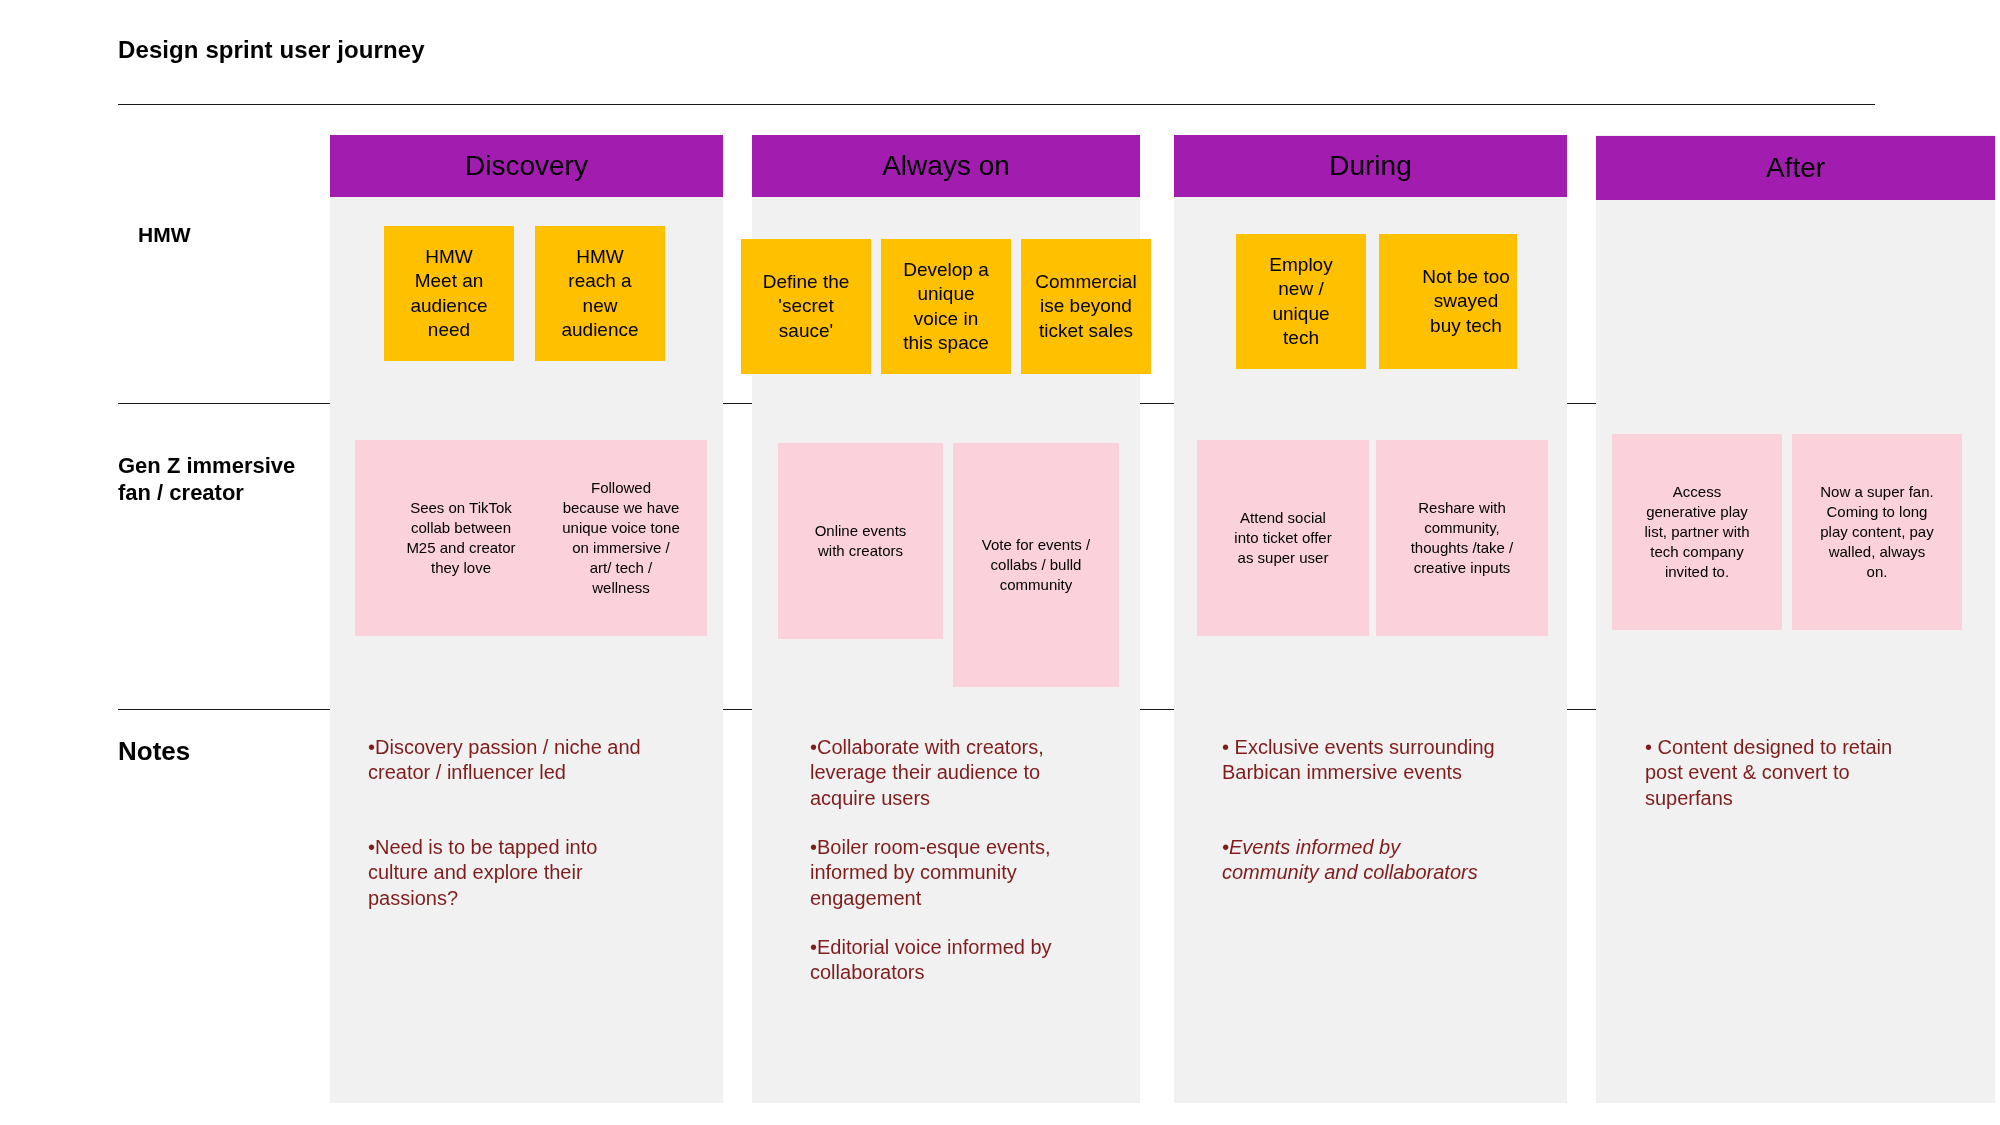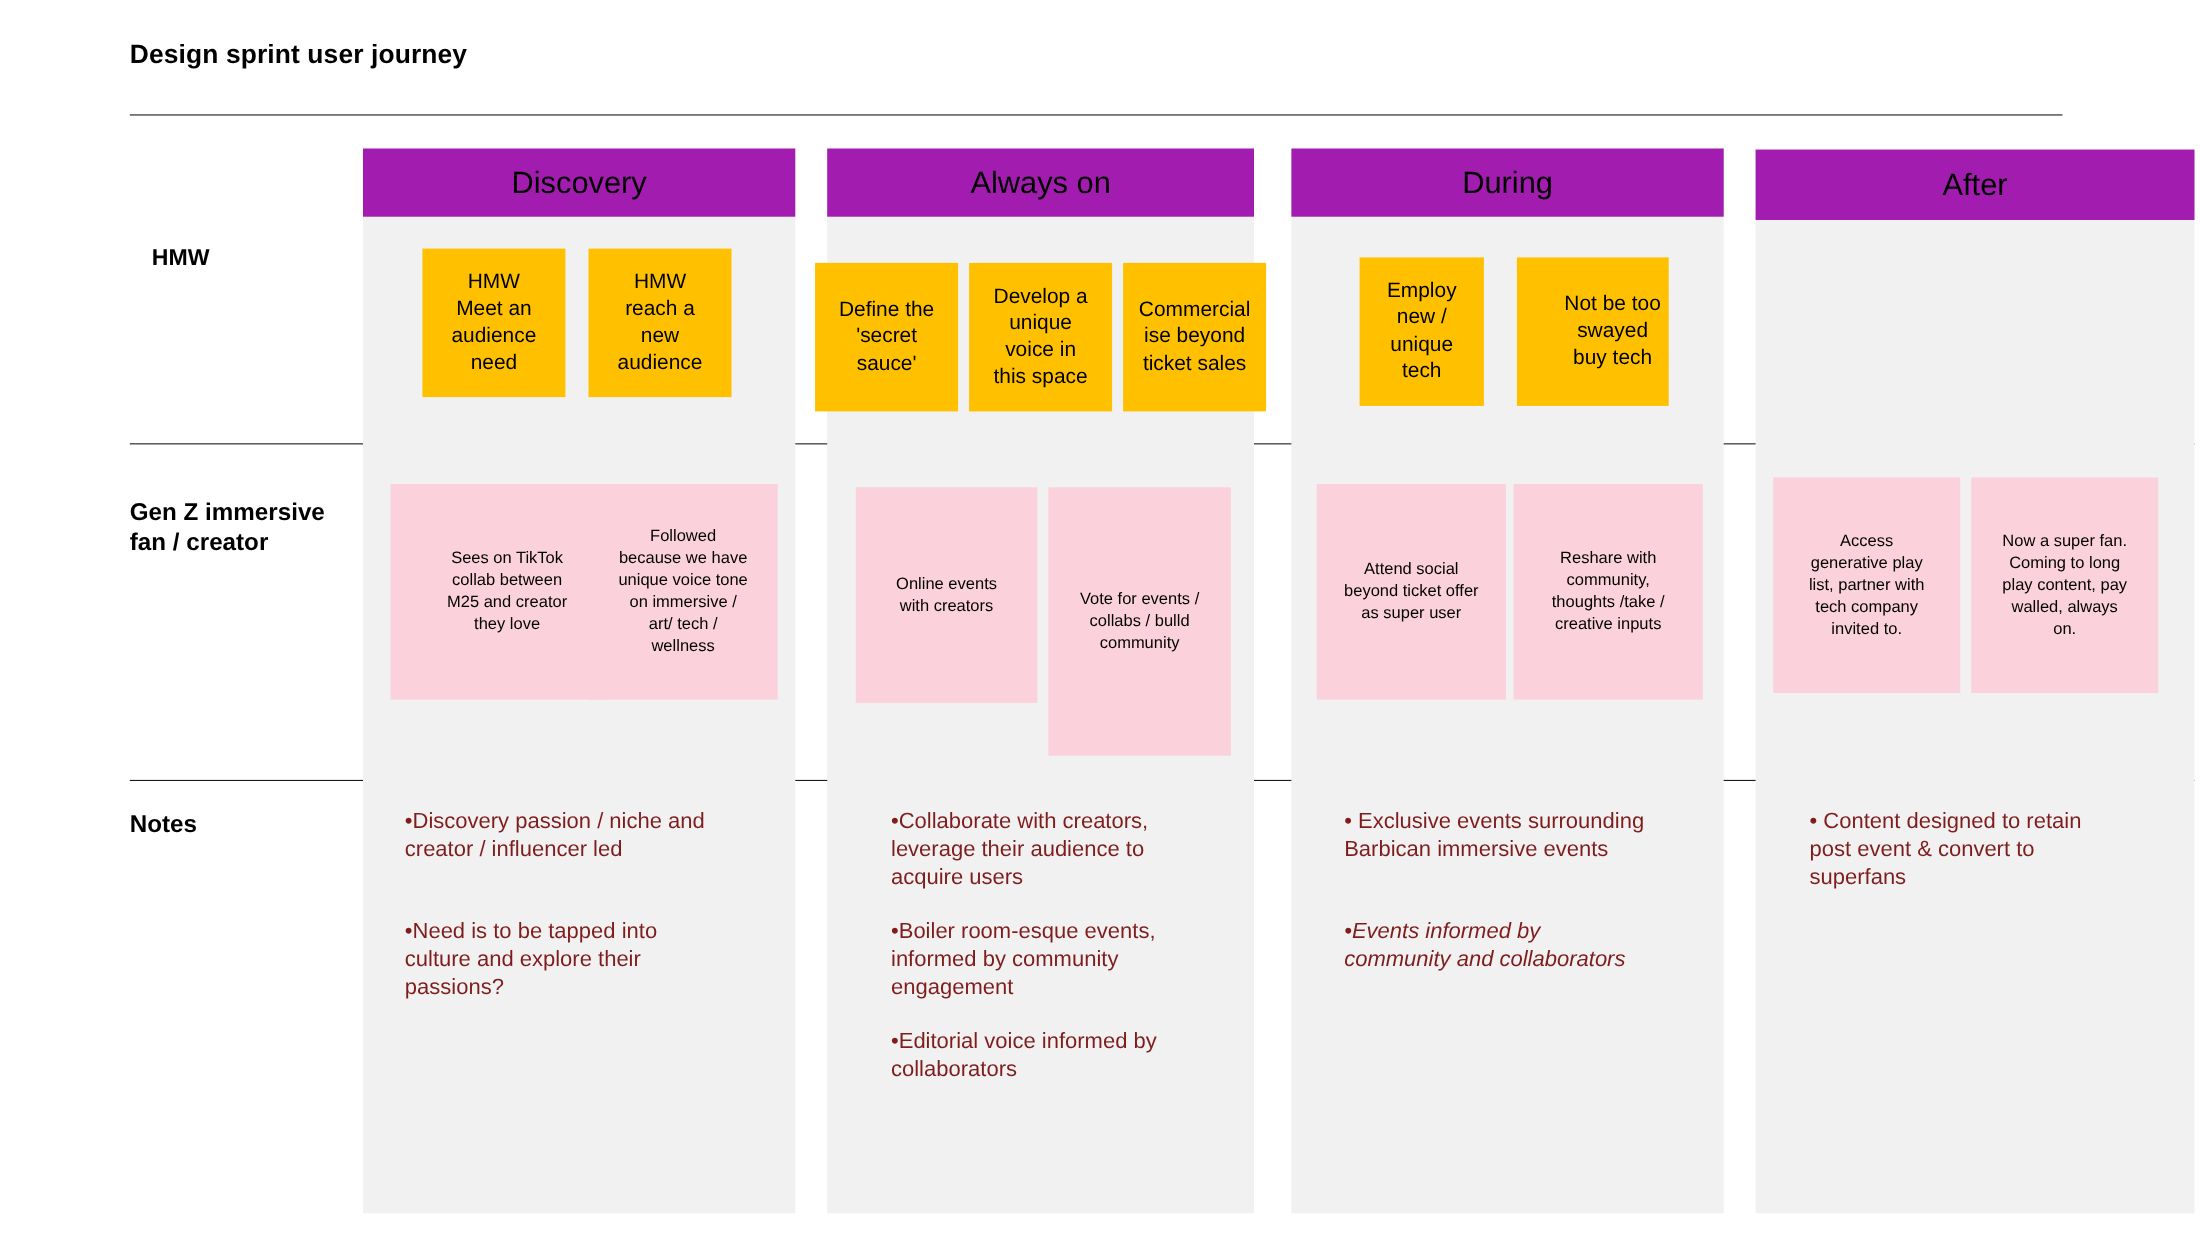--- a/index.html
+++ b/index.html
@@ -39,21 +39,21 @@
 
   
   .row-label {
     position: absolute;
     font-weight: bold;
     color: #000;
     line-height: 1.24;
   }
   .row-label-hmw   { left: 138px; top: 222px; font-size: 21px; }
   .row-label-genz  { left: 118px; top: 452px; font-size: 22px; width: 200px; }
-  .row-label-notes { left: 118px; top: 735px; font-size: 22px; }
+  .row-label-notes { left: 118px; top: 735px; font-size: 26px; }
 
   
   .col-panel {
     position: absolute;
     background: #f1f1f1;
   }
 
   
   .col-header {
     position: absolute;
@@ -146,21 +146,21 @@
 'secret
 sauce'</div>
 <div class="note note-hmw" style="left:881px; top:239px; width:130px; height:135px;">Develop a
 unique
 voice in
 this space</div>
 <div class="note note-hmw" style="left:1021px; top:239px; width:130px; height:135px;">Commercial
 ise beyond
 ticket sales</div>
 
-<div class="note note-hmw" style="left:1236px; top:234px; width:113px; height:135px;">Employ
+<div class="note note-hmw" style="left:1236px; top:234px; width:130px; height:135px;">Employ
 new /
 unique
 tech</div>
 <div class="note note-hmw" style="left:1379px; top:234px; width:138px; height:135px;padding-left:40px;">Not be too
 swayed
 buy tech</div>
 
 <div class="note note-genz" style="left:355px; top:440px; width:199px; height:196px;padding-left:19px;">Sees on TikTok
 collab between
 M25 and creator
@@ -172,21 +172,21 @@
 art/ tech /
 wellness</div>
 
 <div class="note note-genz" style="left:778px; top:443px; width:165px; height:196px;">Online events
 with creators</div>
 <div class="note note-genz" style="left:953px; top:443px; width:166px; height:244px;">Vote for events /
 collabs / bulld
 community</div>
 
 <div class="note note-genz" style="left:1197px; top:440px; width:172px; height:196px;">Attend social
-beyond ticket offer
+into ticket offer
 as super user</div>
 <div class="note note-genz" style="left:1376px; top:440px; width:172px; height:196px;">Reshare with
 community,
 thoughts /take /
 creative inputs</div>
 
 <div class="note note-genz" style="left:1612px; top:434px; width:170px; height:196px;">Access
 generative play
 list, partner with
 tech company

